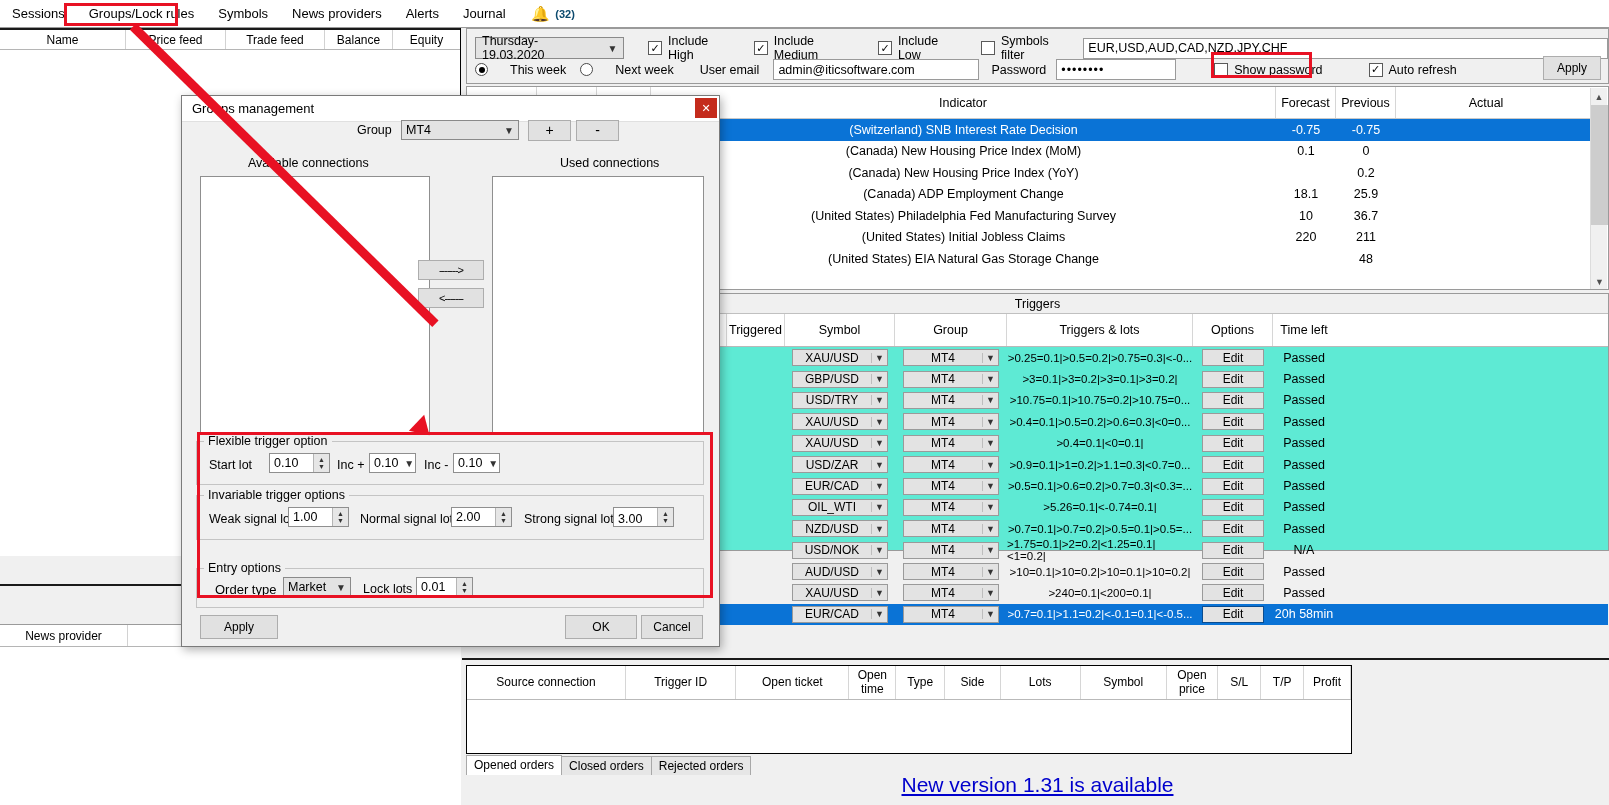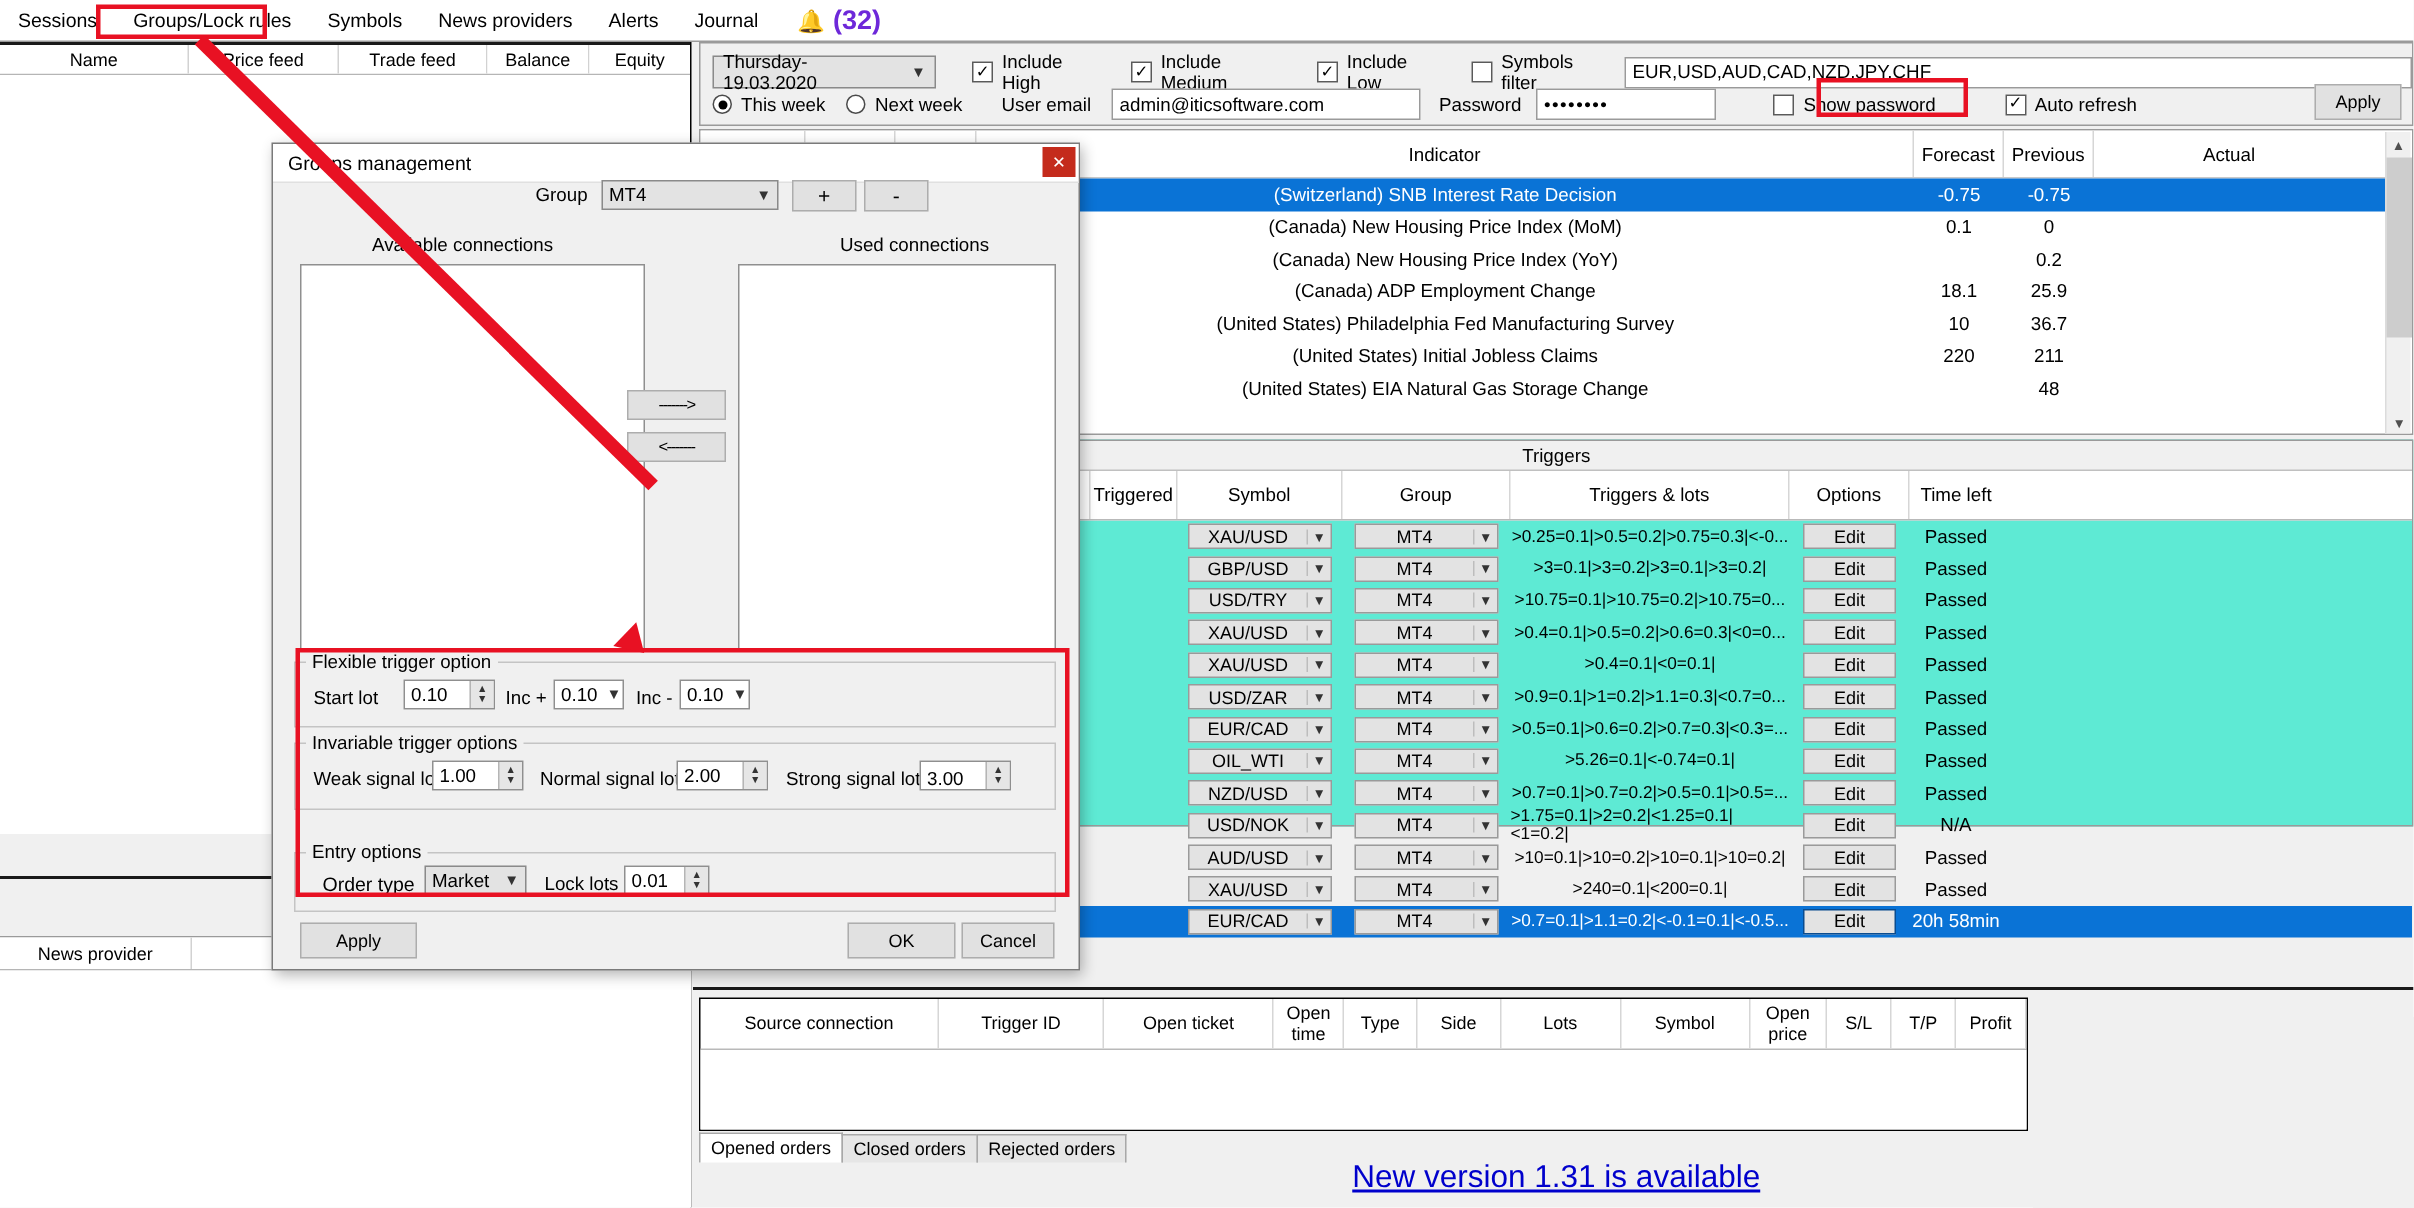--- a/index.html
+++ b/index.html
@@ -21,21 +21,21 @@
     border-bottom: 1px solid #9a9a9a;
     display: flex; align-items: center;
   }
   .menu-item {
     padding: 4px 12px; font-size: 13px; color: #000; white-space: nowrap;
     cursor: default;
   }
   .menu-item.highlight { position: relative; }
   .alerts-badge { display: flex; align-items: center; gap: 5px; padding-left: 14px; }
   .bell { font-size: 15px; color: #f0a020; transform: rotate(-18px); }
-  .badge-count { color: #6d28d9; font-weight: bold; font-size: 18px; }
+  .badge-count { color: #0c4a6e; font-weight: bold; font-size: 11px; }
 
   
   .left-panel {
     position: absolute; left: 0; top: 28px; width: 461px; height: 777px;
     background: #f0f0f0;
     border-right: 1px solid #000;
   }
   .grid-head {
     display: flex; height: 22px; background: #ffffff;
     border-top: 2px solid #1a1a1a; border-bottom: 1px solid #b5b5b5;
@@ -79,21 +79,21 @@
     display: flex; align-items: center; padding: 0 6px; font-size: 12.5px;
     justify-content: space-between; cursor: default;
   }
   .sel .cv { font-size: 10px; color: #333; margin-left: 8px; }
   .chk { display: flex; align-items: center; gap: 6px; font-size: 12.5px; cursor: default; }
   .box {
     width: 14px; height: 14px; border: 1px solid #5a5a5a; background: #fff;
     display: flex; align-items: center; justify-content: center;
     font-size: 11px; line-height: 1; color: #000;
   }
-  .radio { display: flex; align-items: center; gap: 6px; font-size: 12.5px; cursor: default; }
+  .radio { display: flex; align-items: center; gap: 22px; font-size: 12.5px; cursor: default; }
   .rdo {
     width: 13px; height: 13px; border: 1px solid #4a4a4a; border-radius: 50%;
     background: #fff; display: flex; align-items: center; justify-content: center;
   }
   .rdo i { width: 6px; height: 6px; border-radius: 50%; background: #000; display: block; }
   .txtin {
     border: 1px solid #9a9a9a; background: #fff; height: 21px;
     font-size: 12.5px; padding: 1px 4px; display: flex; align-items: center;
     font-family: "Liberation Sans", sans-serif; color:#000;
   }

